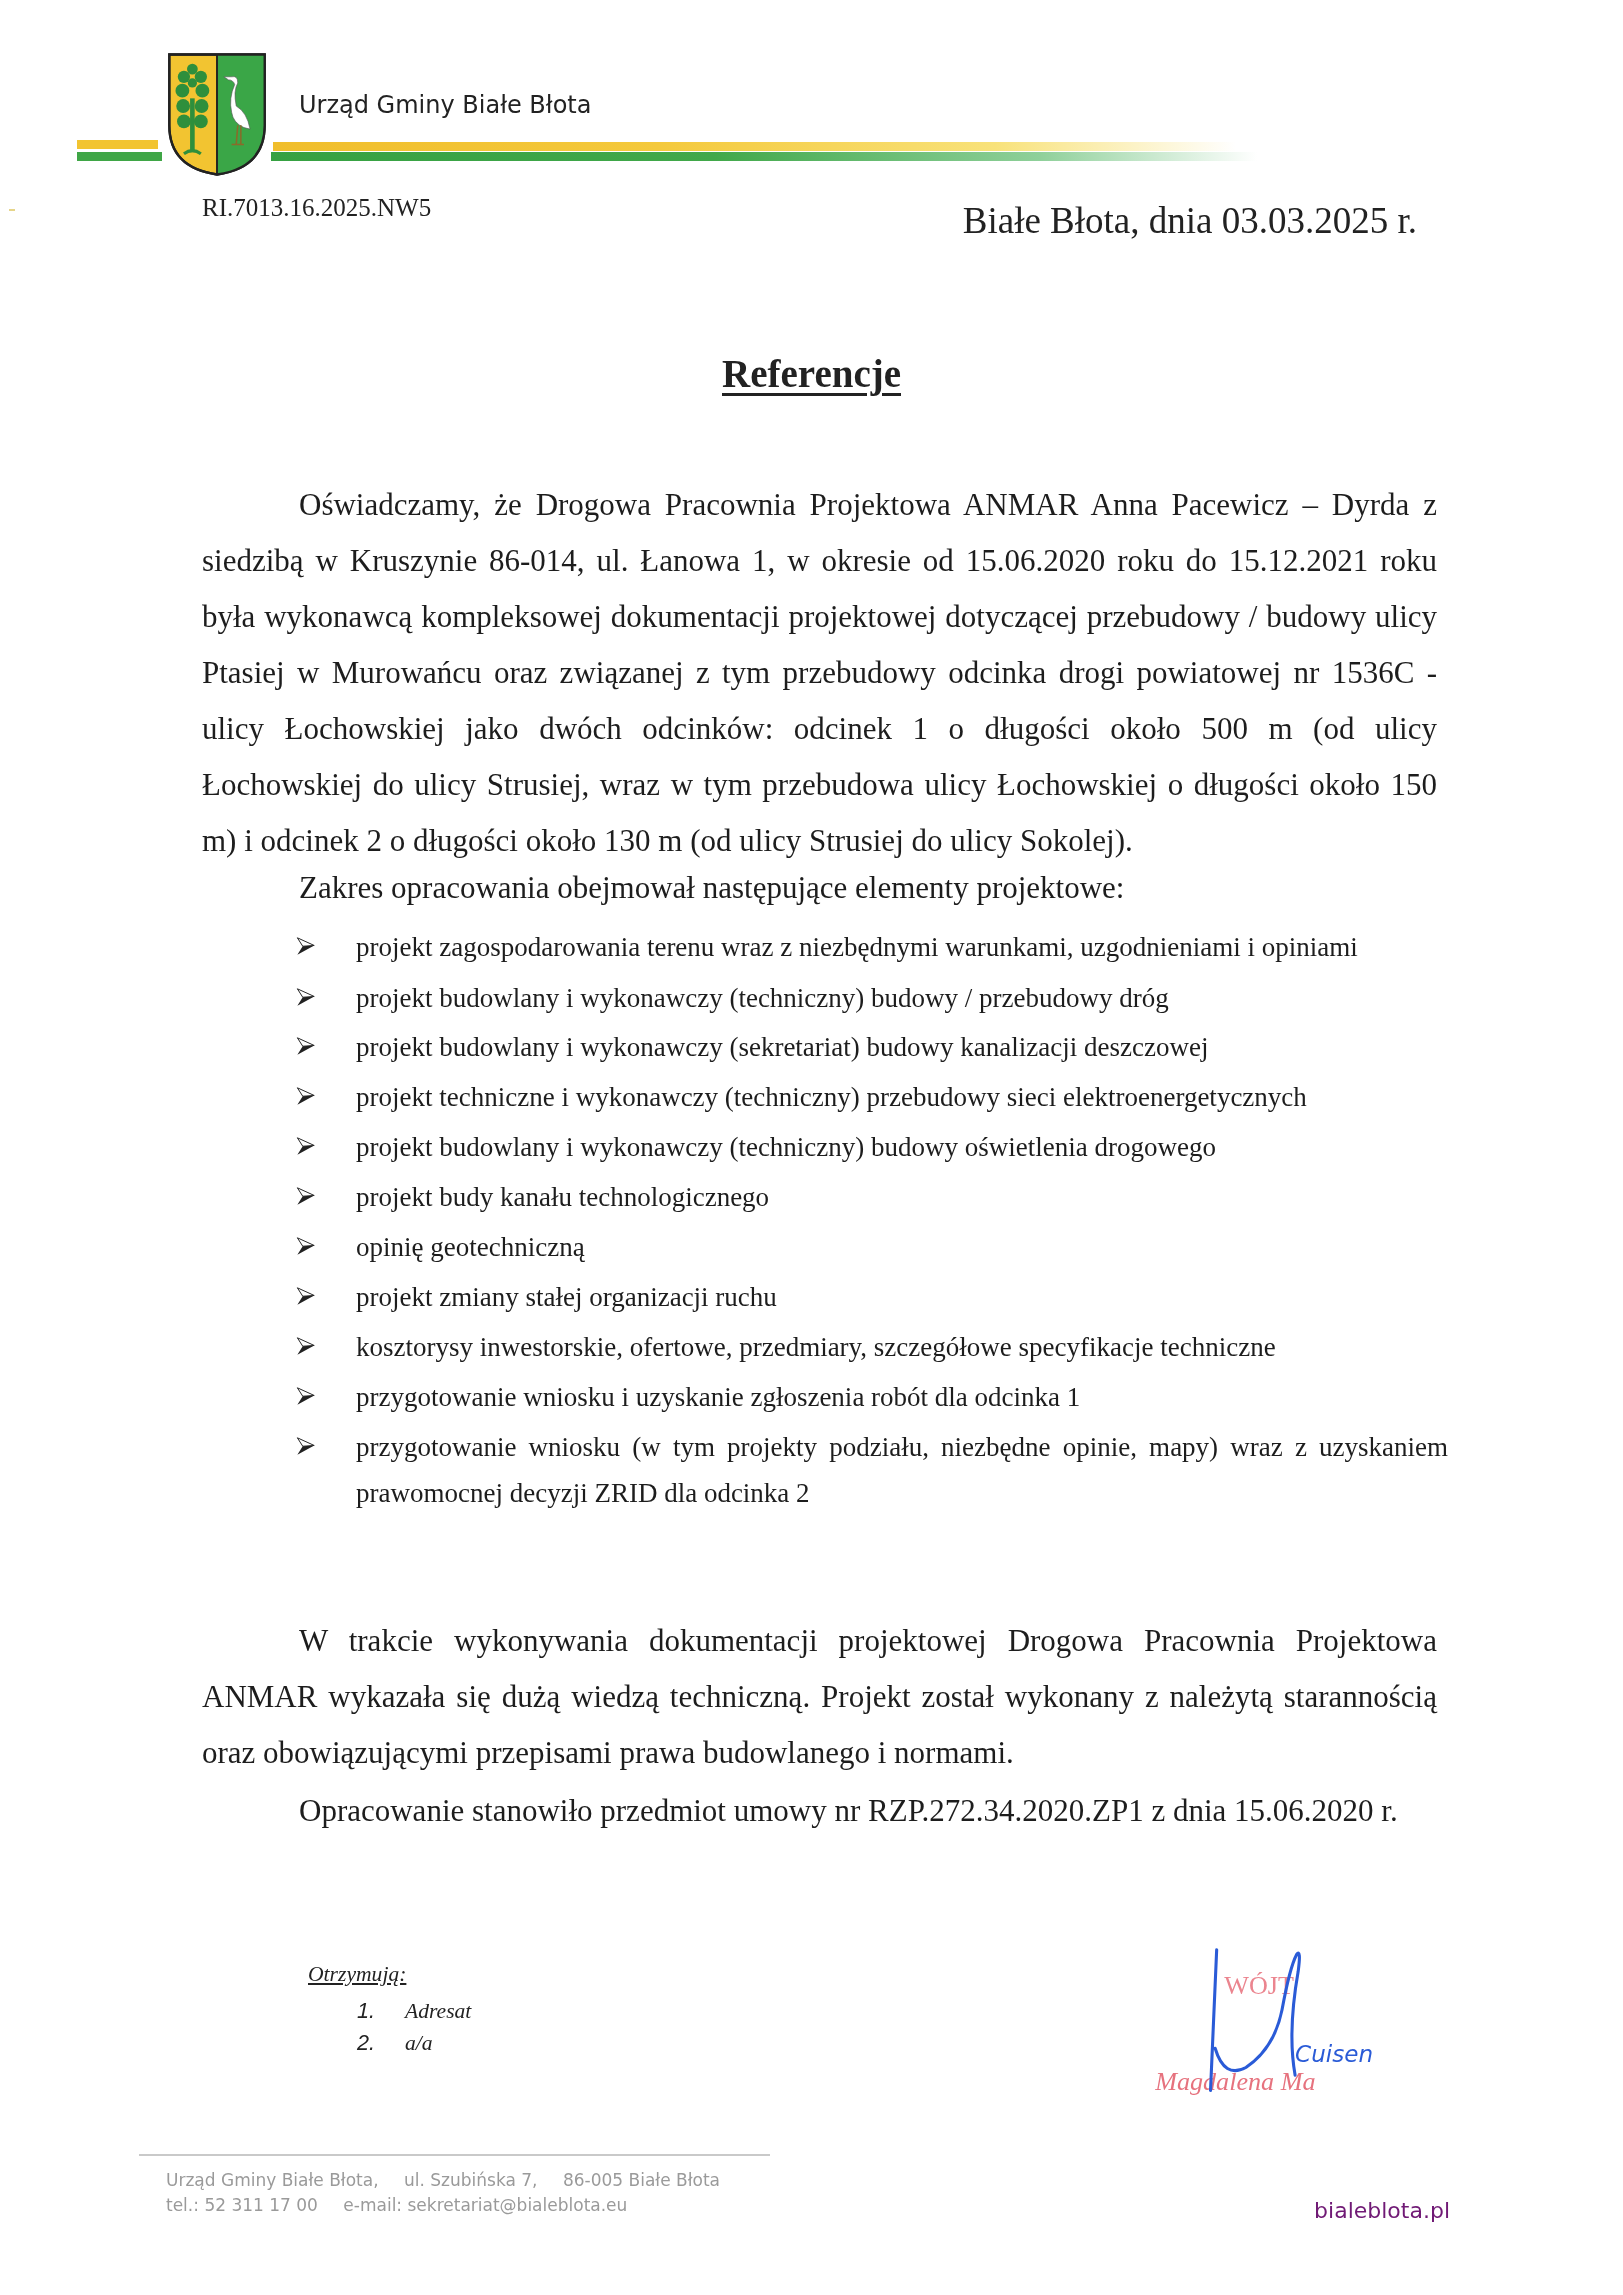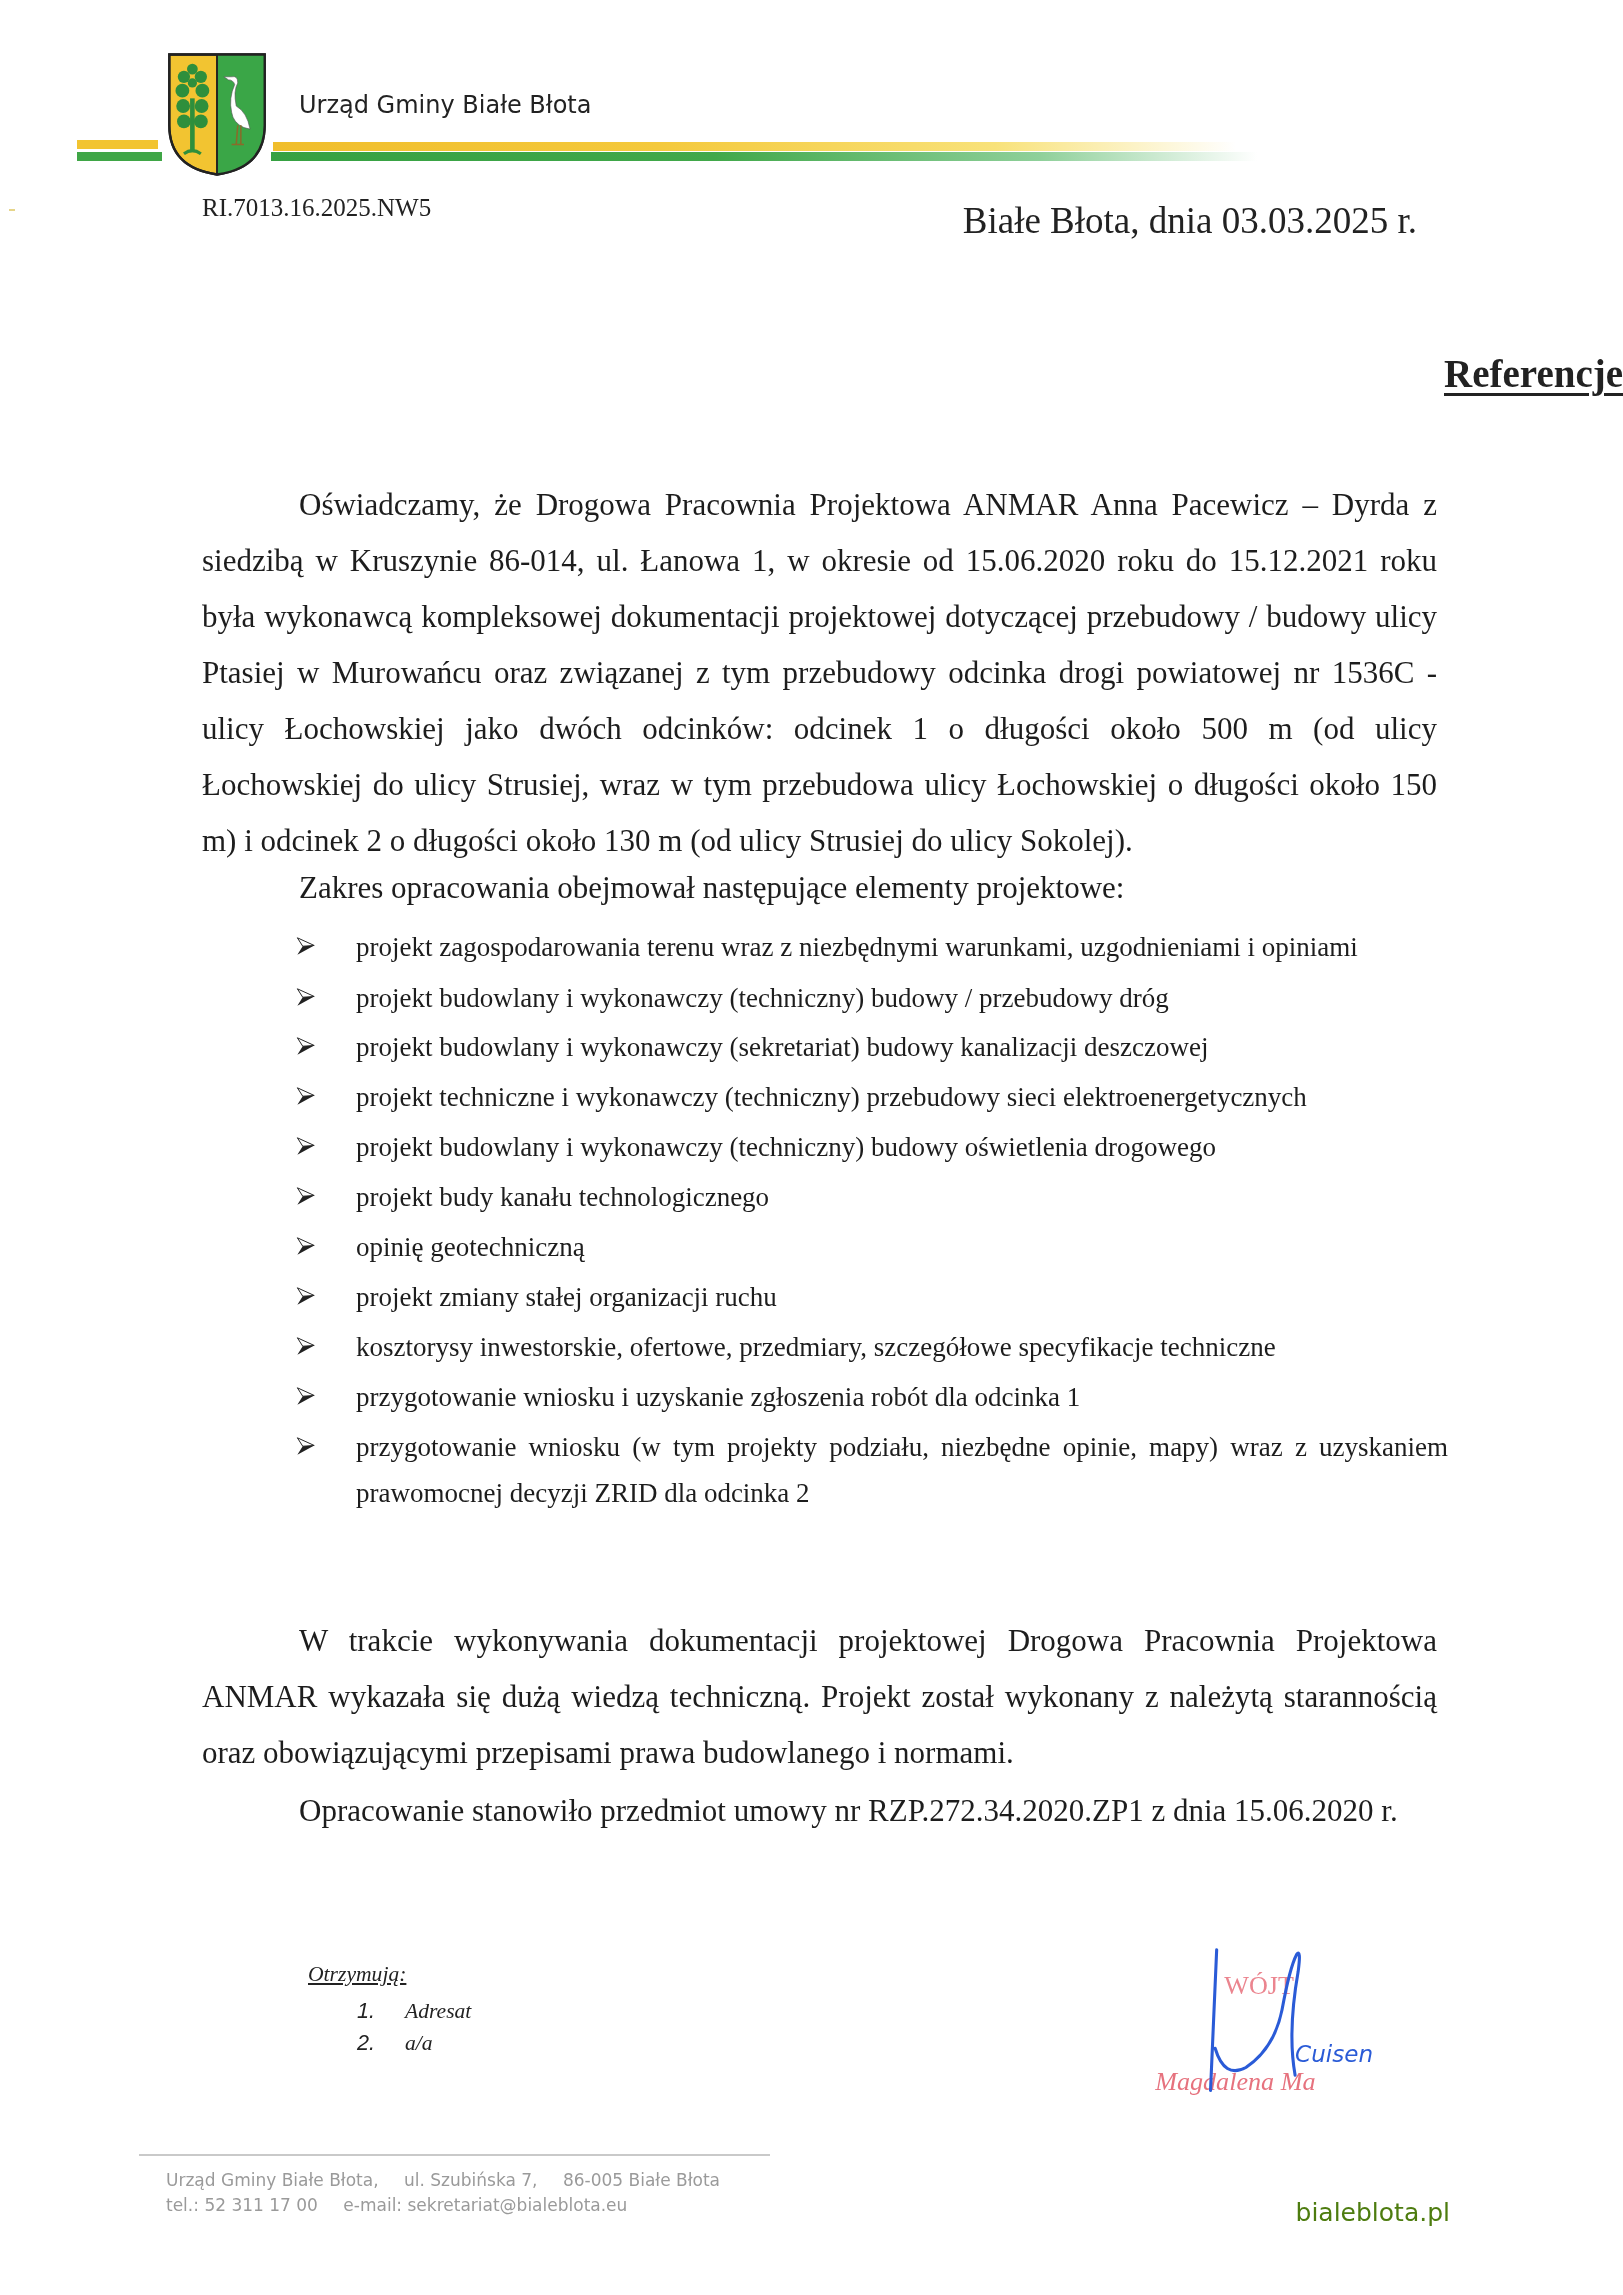--- a/index.html
+++ b/index.html
@@ -15,21 +15,21 @@
   #stripe-yellow-left { left: 77px; top: 140px; width: 81px; background: #f2c431; }
   #stripe-green-left  { left: 77px; top: 152px; width: 85px; background: #3fa646; }
   #stripe-yellow-right { left: 273px; top: 142px; width: 963px;
       background: linear-gradient(to right, #f0be2c 0%, #f4c93c 40%, #f8e27a 75%, rgba(255,255,255,0) 100%); }
   #stripe-green-right { left: 271px; top: 152px; width: 986px; height: 9.2px;
       background: linear-gradient(to right, #36a142 0%, #41a84a 45%, #8fd09a 78%, rgba(255,255,255,0) 100%); }
 
   #ref-number { left: 202px; top: 194px; font-size: 25px; color: #222; }
   #place-date { right: 206px; top: 199px; font-size: 37px; color: #222; }
 
-  #doc-title { left: 0; width: 1623px; top: 351px; text-align: right; font-size: 39px;
+  #doc-title { left: 0; width: 1623px; top: 351px; text-align: center; font-size: 39px;
                font-weight: bold; color: #222; }
   #doc-title span { text-decoration: underline; text-decoration-thickness: 3.1px; text-underline-offset: 6.2px; }
 
   
   .para { position: absolute; left: 202px; width: 1235px; font-size: 31px; line-height: 56px;
           text-align: justify; text-align-last: left; color: #1d1d1d; }
   .para .indent { display: inline-block; width: 97px; }
   #para-1 { top: 477px; }
   #scope-intro { position: absolute; left: 299px; top: 870px; font-size: 31px; color: #1d1d1d; }
 
@@ -50,21 +50,21 @@
 
   
   #signature { left: 1109px; top: 1925px; width: 323px; height: 185px; }
 
   
   #footer-rule { left: 139px; top: 2154px; width: 631px; height: 1.5px; background: #c9c9c9; }
   #footer-address { left: 166px; top: 2168px; font-family: "DejaVu Sans", "Liberation Sans", sans-serif;
                     font-size: 17px; line-height: 25.4px; color: #9a9a9a; }
   #footer-address .gap { display: inline-block; width: 20px; }
   #footer-website { right: 173px; top: 2198px; font-family: "DejaVu Sans", "Liberation Sans", sans-serif;
-                    font-size: 25px; color: #4d7c0f; }
+                    font-size: 22px; color: #701a75; }
   #scan-mark { left: 9.2px; top: 209px; width: 6.2px; height: 1.5px; background: #e6d58a; }
 </style>
 </head>
 <body>
 
 <svg id="crest" class="abs" viewBox="0 0 130 162">
   <path d="M3 3 H127 V95 Q127 150 65 159 Q3 150 3 95 Z" fill="#f2c431" stroke="#222" stroke-width="3"></path>
   <path d="M65 3 H127 V95 Q127 150 65 159 Z" fill="#3aa647"></path>
   <line x1="65" y1="3" x2="65" y2="159" stroke="#222" stroke-width="2.5"></line>
   <path d="M3 3 H127 V95 Q127 150 65 159 Q3 150 3 95 Z" fill="none" stroke="#222" stroke-width="3"></path>

